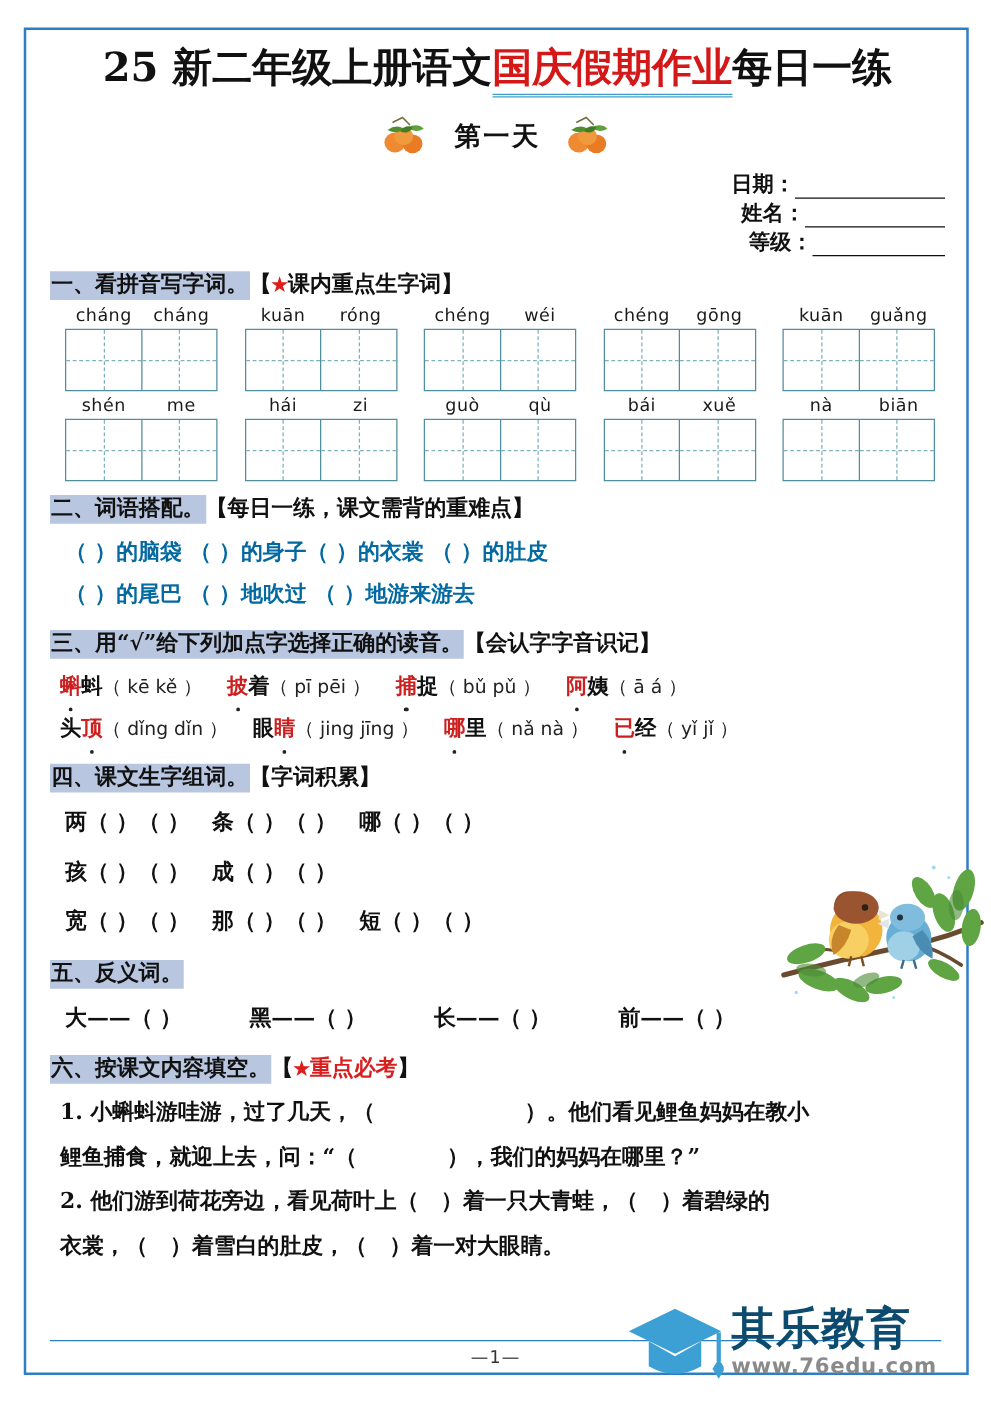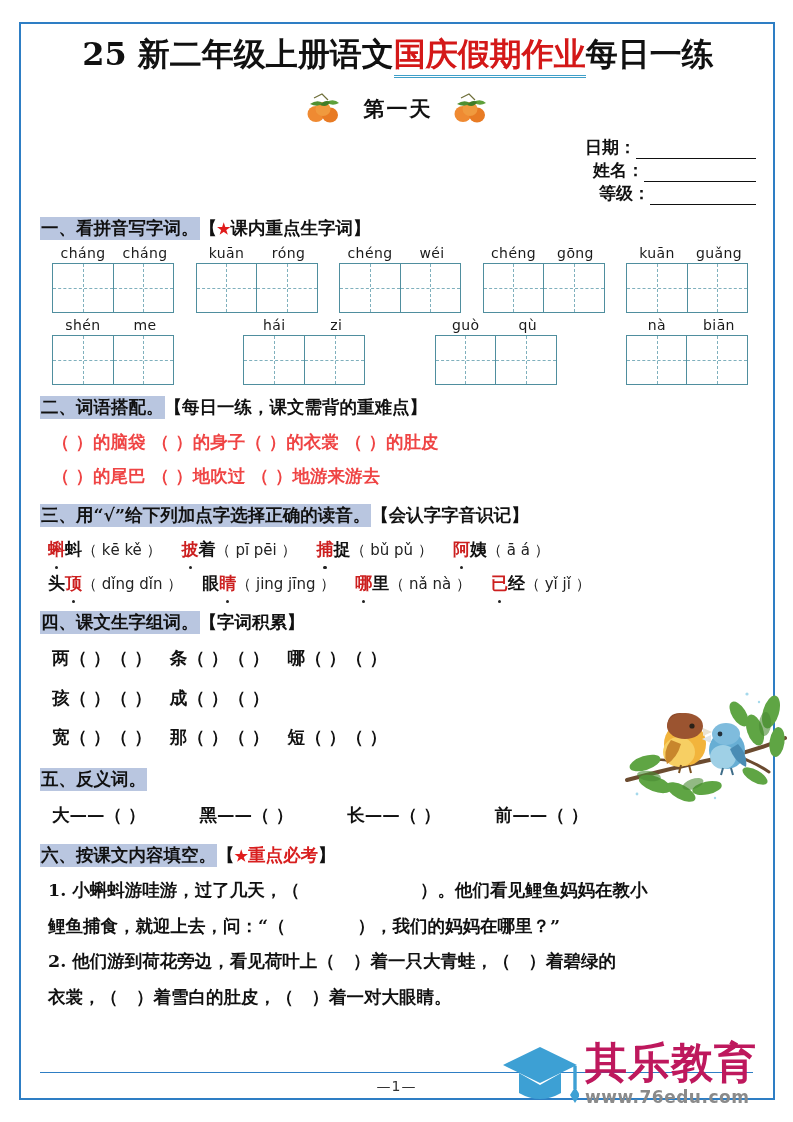--- a/index.html
+++ b/index.html
@@ -150,21 +150,21 @@
     content:"";
     position:absolute;top:50%;left:0;right:0;
     border-top:1.1px dashed #7fb0bd;
   }
 
   
   .bline{
     font-family:"DejaVu Serif", serif;
     font-weight:bold;
     font-size:17.5px;
-    color:#ef4444;
+    color:#0369a1;
     line-height:1.95;
     white-space:nowrap;
     padding-left:12px;
   }
 
   
   .pychoice{
     font-family:"DejaVu Serif", serif;
     font-size:17px;
     font-weight:bold;
@@ -268,22 +268,22 @@
     width:270px;height:84px;
     display:flex;
     align-items:center;
     gap:6px;
   }
   .cap-wrap{width:78px;height:66px;flex:none;}
   .logo-text{display:flex;flex-direction:column;justify-content:center;}
   .logo-name{
     font-family:"DejaVu Sans", sans-serif;
     font-weight:bold;
-    font-size:42px;
-    color:#be185d;
+    font-size:35px;
+    color:#0c4a6e;
     letter-spacing:1px;
     line-height:1.05;
   }
   .logo-url{
     font-family:"DejaVu Sans", sans-serif;
     font-weight:bold;
     font-size:17px;
     color:#8a8a8a;
     letter-spacing:0.5px;
     margin-top:2px;
@@ -424,20 +424,30 @@
             <span>guò</span>
             <span>qù</span>
           </div>
         <div class="tian-box">
             <div class="tian-cell"></div>
             <div class="tian-cell"></div>
           </div>
       </div>
       <div class="tian-group">
         <div class="tian-py">
+            <span>bái</span>
+            <span>xuě</span>
+          </div>
+        <div class="tian-box">
+            <div class="tian-cell"></div>
+            <div class="tian-cell"></div>
+          </div>
+      </div>
+      <div class="tian-group">
+        <div class="tian-py">
             <span>nà</span>
             <span>biān</span>
           </div>
         <div class="tian-box">
             <div class="tian-cell"></div>
             <div class="tian-cell"></div>
           </div>
       </div>
     </div>
 

